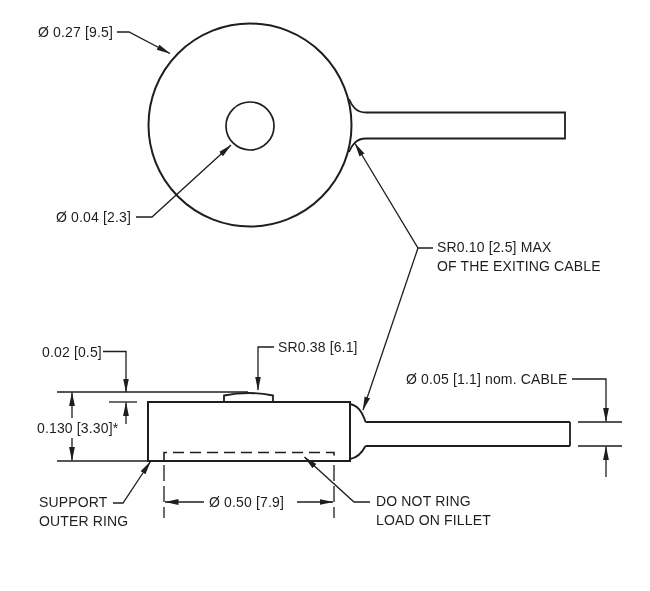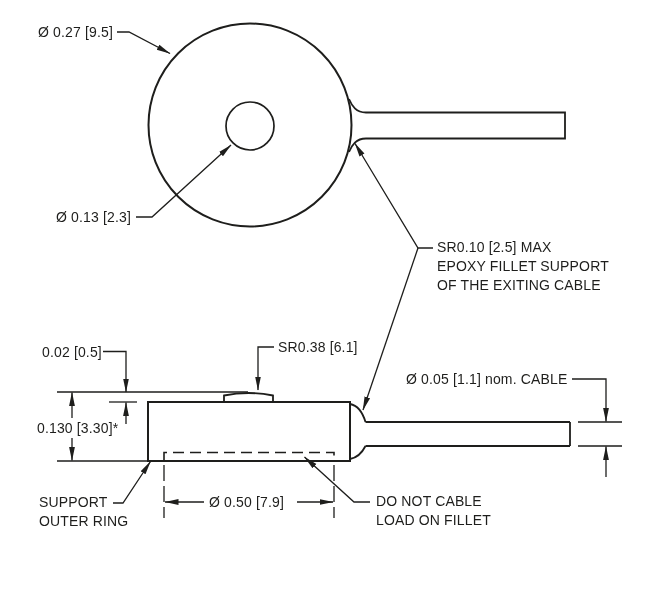--- a/index.html
+++ b/index.html
@@ -78,41 +78,40 @@
       <path d="M606,477 V446.5" marker-end="url(#arr)"></path>
       <path d="M204,502 H165" marker-end="url(#arr)"></path>
       <path d="M297,502 H333" marker-end="url(#arr)"></path>
       <path d="M113,503 H123 L150.5,461.5" marker-end="url(#arr)"></path>
       <path d="M370,502 H354 L304.5,457" marker-end="url(#arr)"></path>
     </g>
   </svg>
 
   <div class="lbl" style="left:38px;top:24.5px">Ø 0.27 [9.5]</div>
 
-  <div class="lbl" style="left:56px;top:209.5px">Ø 0.13 [2.3]</div>
+  <div class="lbl" style="left:56px;top:209.5px">Ø 0.04 [2.3]</div>
 
   <div class="lbl multi" style="left:437px;top:238px">
     <div>SR0.10 [2.5] MAX</div>
-    <div>EPOXY FILLET SUPPORT</div>
     <div>OF THE EXITING CABLE</div>
   </div>
 
   <div class="lbl" style="left:42px;top:344.5px">0.02 [0.5]</div>
 
   <div class="lbl" style="left:278px;top:340px">SR0.38 [6.1]</div>
 
   <div class="lbl" style="left:406px;top:372px">Ø 0.05 [1.1] nom. CABLE</div>
 
   <div class="lbl bg" style="left:36px;top:420.5px">0.130 [3.30]*</div>
 
   <div class="lbl multi" style="left:39px;top:493px">
     <div>SUPPORT</div>
     <div>OUTER RING</div>
   </div>
 
   <div class="lbl bg" style="left:208px;top:495px">Ø 0.50 [7.9]</div>
 
   <div class="lbl multi" style="left:376px;top:492px">
-    <div>DO NOT CABLE</div>
+    <div>DO NOT RING</div>
     <div>LOAD ON FILLET</div>
   </div>
 
 </div>
 
 </body></html>

